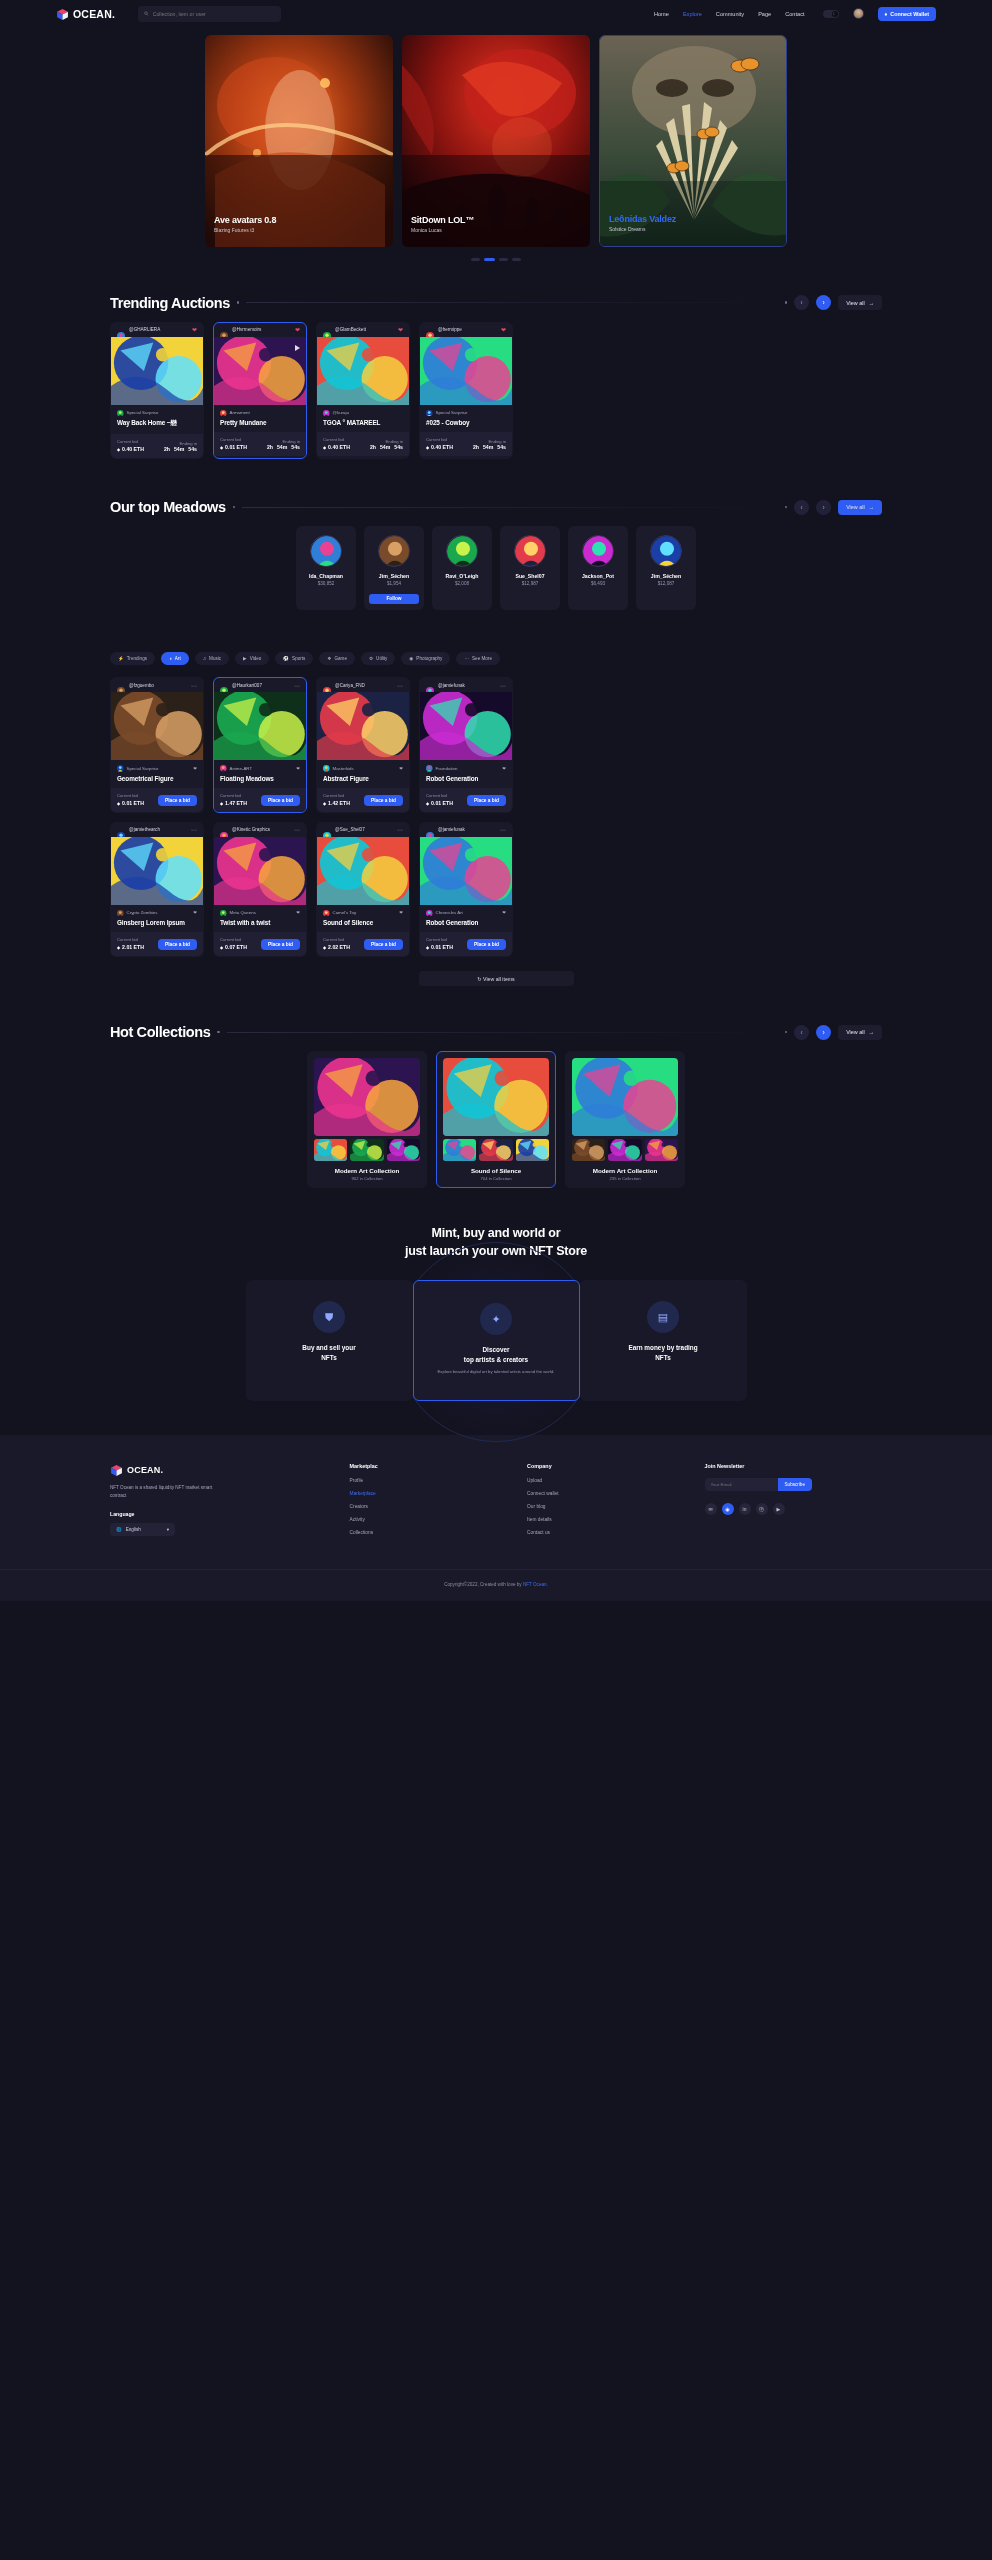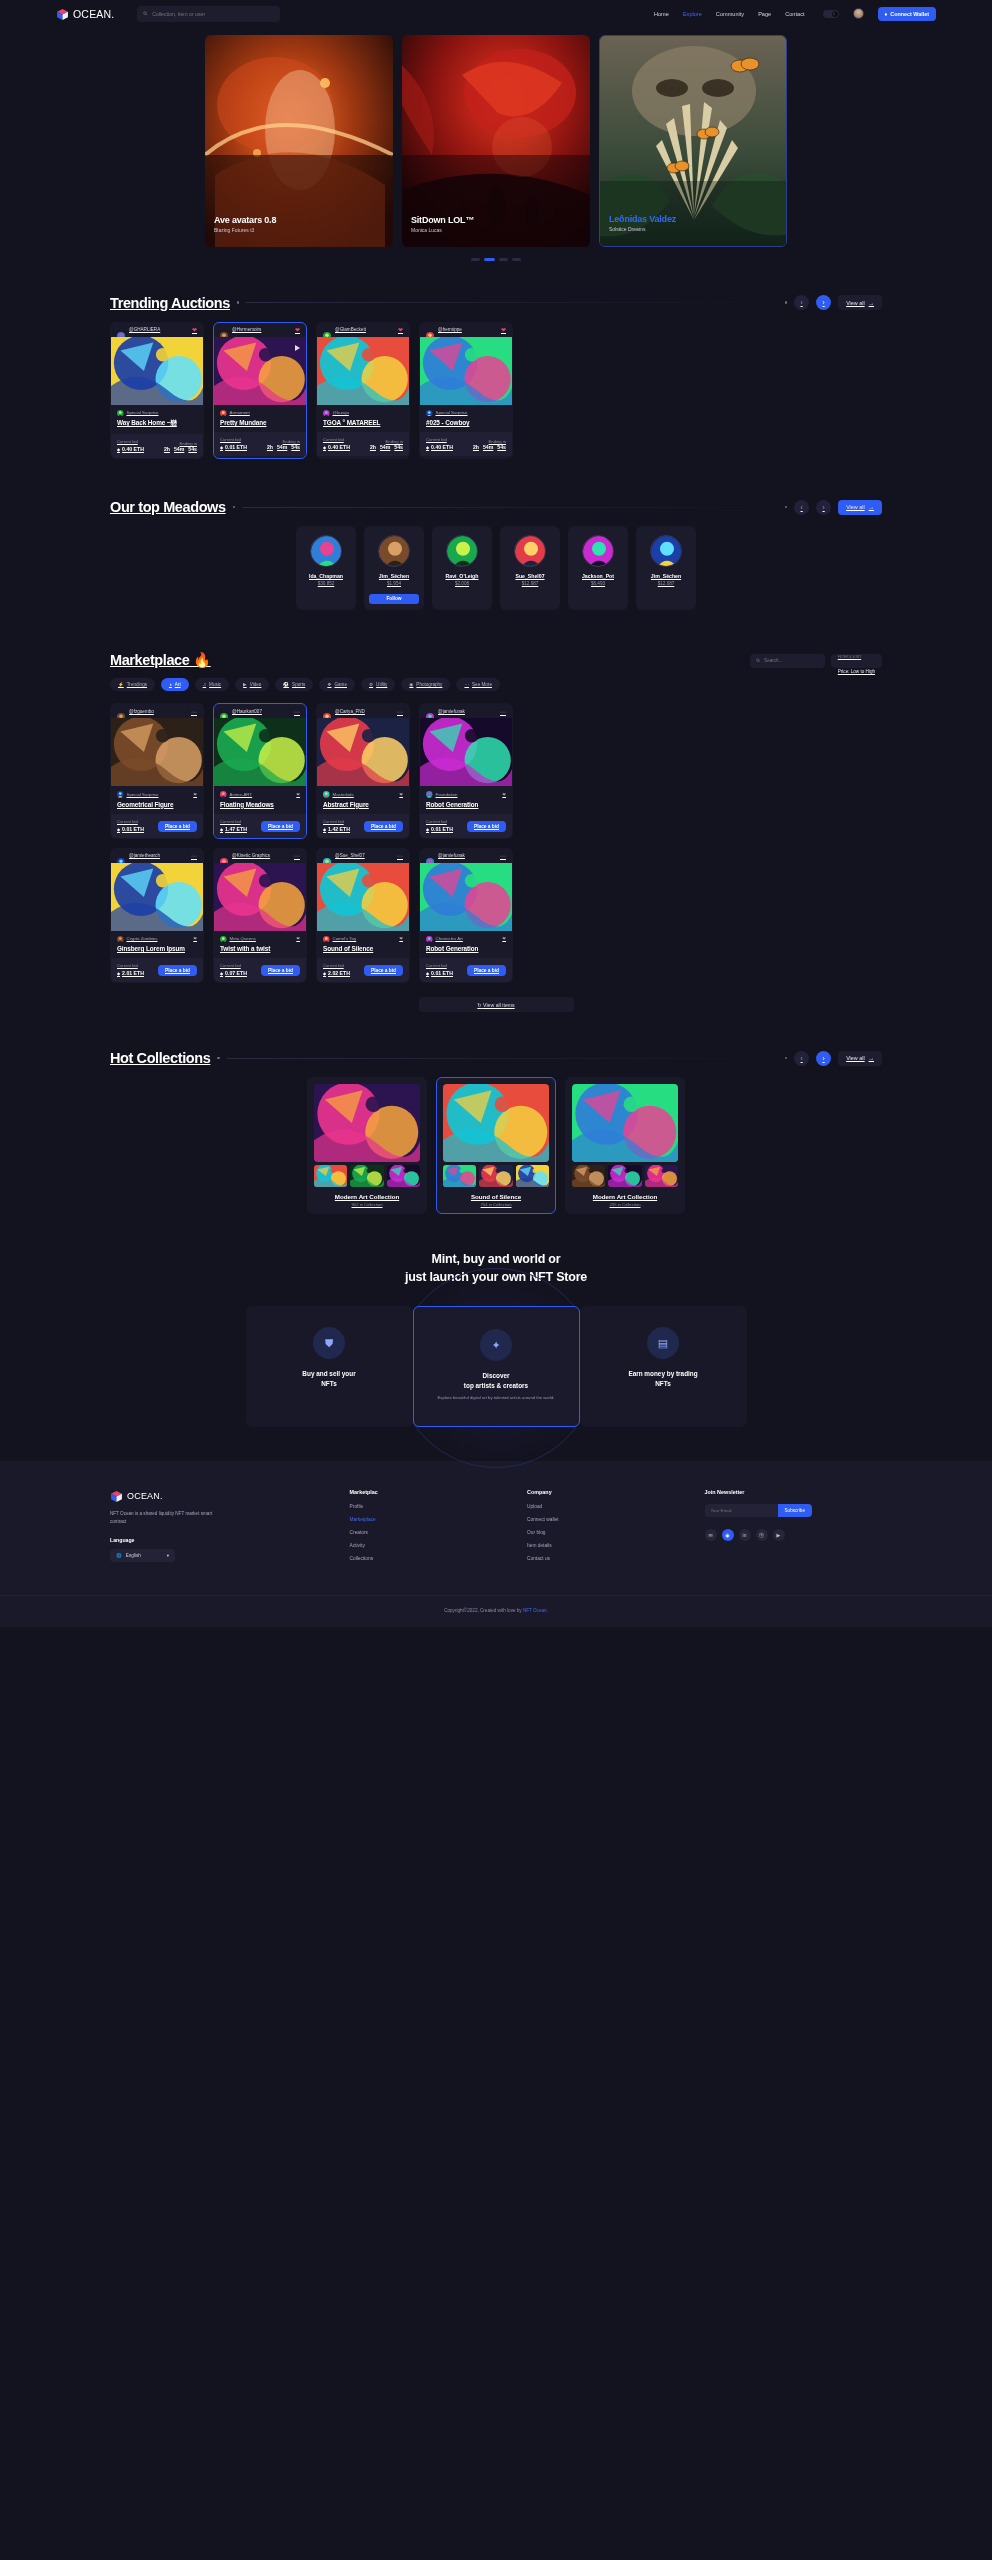--- a/index.html
+++ b/index.html
@@ -15,21 +15,21 @@
   
   .header {
     height: 27px;
     display: flex;
     align-items: center;
     padding: 0 56px;
     background: #13121f;
   }
   .brand { display: flex; align-items: center; gap: 4px; }
   .brand-cube { width: 13px; height: 13px; position: relative; }
-  .brand-name { font-size: 10.5px; font-weight: normal; letter-spacing: .2px; }
+  .brand-name { font-size: 10.5px; font-weight: bold; letter-spacing: .2px; }
   .searchbox {
     margin-left: 23px;
     width: 143px; height: 16px;
     background: #1e1d2d;
     border-radius: 4px;
     display: flex; align-items: center;
     padding: 0 6px; gap: 4px;
   }
   .searchbox input {
     background: transparent; border: none; outline: none;
@@ -74,21 +74,21 @@
   .hero-img { position: absolute; inset: 0; }
   .hero-meta { position: absolute; left: 9px; bottom: 14px; z-index: 3; }
   .hero-title { font-size: 9px; font-weight: bold; letter-spacing: -.2px; }
   .hero-title.blue { color: #2f6bf5; }
   .hero-sub { font-size: 5px; color: #c9c8d6; margin-top: 2px; }
   .dots { display: flex; justify-content: center; gap: 4px; margin-top: 11px; }
   .dot { width: 9px; height: 2.5px; border-radius: 2px; background: #2c2b41; }
   .dot.active { background: #2f5cf2; width: 11px; }
 
   
-  .wrap { width: 772px; margin: 13px auto; text-decoration: underline; }
+  .wrap { width: 772px; margin: 13px auto; }
   .sec-head { display: flex; align-items: center; gap: 7px; margin-bottom: 11px; }
   .sec-title { font-size: 14.5px; font-weight: bold; letter-spacing: -.4px; }
   .sec-dot { width: 2.5px; height: 2.5px; border-radius: 50%; background: #6d6c85; }
   .sec-line { flex: 1; height: 1px; background: linear-gradient(90deg,#2a2940,#22213300); }
   .nav-circ {
     width: 15px; height: 15px; border-radius: 50%;
     background: #22213a; display: flex; align-items: center;
     justify-content: center; font-size: 6.5px; color: #9b9ab0; cursor: pointer;
   }
   .nav-circ.on { background: #2f5cf2; color: #fff; }
@@ -685,36 +685,20 @@
     <circle cx="16" cy="12.8" r="7.04" fill="#5fe0ff"></circle>
     <path d="M5.12 32 Q16 17.6 26.88 32Z" fill="#f2d43a"></path>
   </svg></div>
     <div class="seller-name">Jim_Séchen</div>
     <div class="seller-price">$12,087</div>
     </div>
       </div>
   </div>
 
   <div class="wrap" style="margin-top:42px">
-    <div class="mk-head">
-      <div class="sec-title">Marketplace 🔥</div>
-      <div class="mk-controls">
-        <div class="mk-search">
-          <svg width="5" height="5" viewBox="0 0 24 24">
-            <circle cx="10" cy="10" r="7" fill="none" stroke="#8b8aa0" stroke-width="2.5"></circle>
-            <line x1="15" y1="15" x2="22" y2="22" stroke="#8b8aa0" stroke-width="2.5"></line>
-          </svg>
-          <input placeholder="Search..." style="">
-        </div>
-        <div class="mk-sort">
-          <span class="k">FILTER &amp; SORT</span>
-          <span class="v">Price: Low to High</span>
-        </div>
-      </div>
-    </div>
 
     <div class="chips" id="chip-row">
         <div class="chip">
           <span>⚡</span>
           <span>Trendings</span>
         </div>
         <div class="chip active">
           <span>◑</span>
           <span>Art</span>
         </div>

